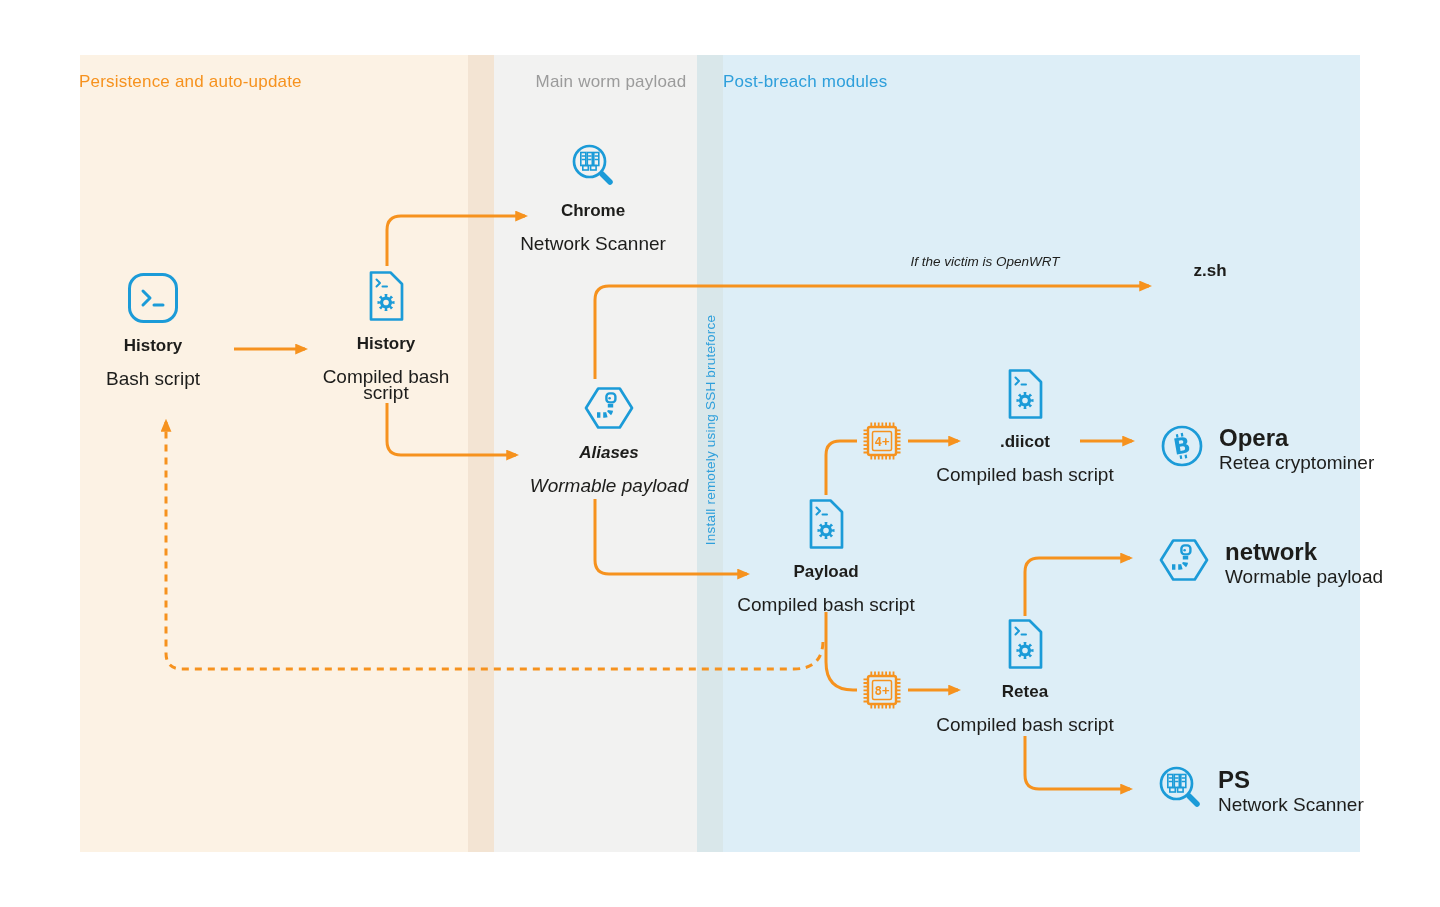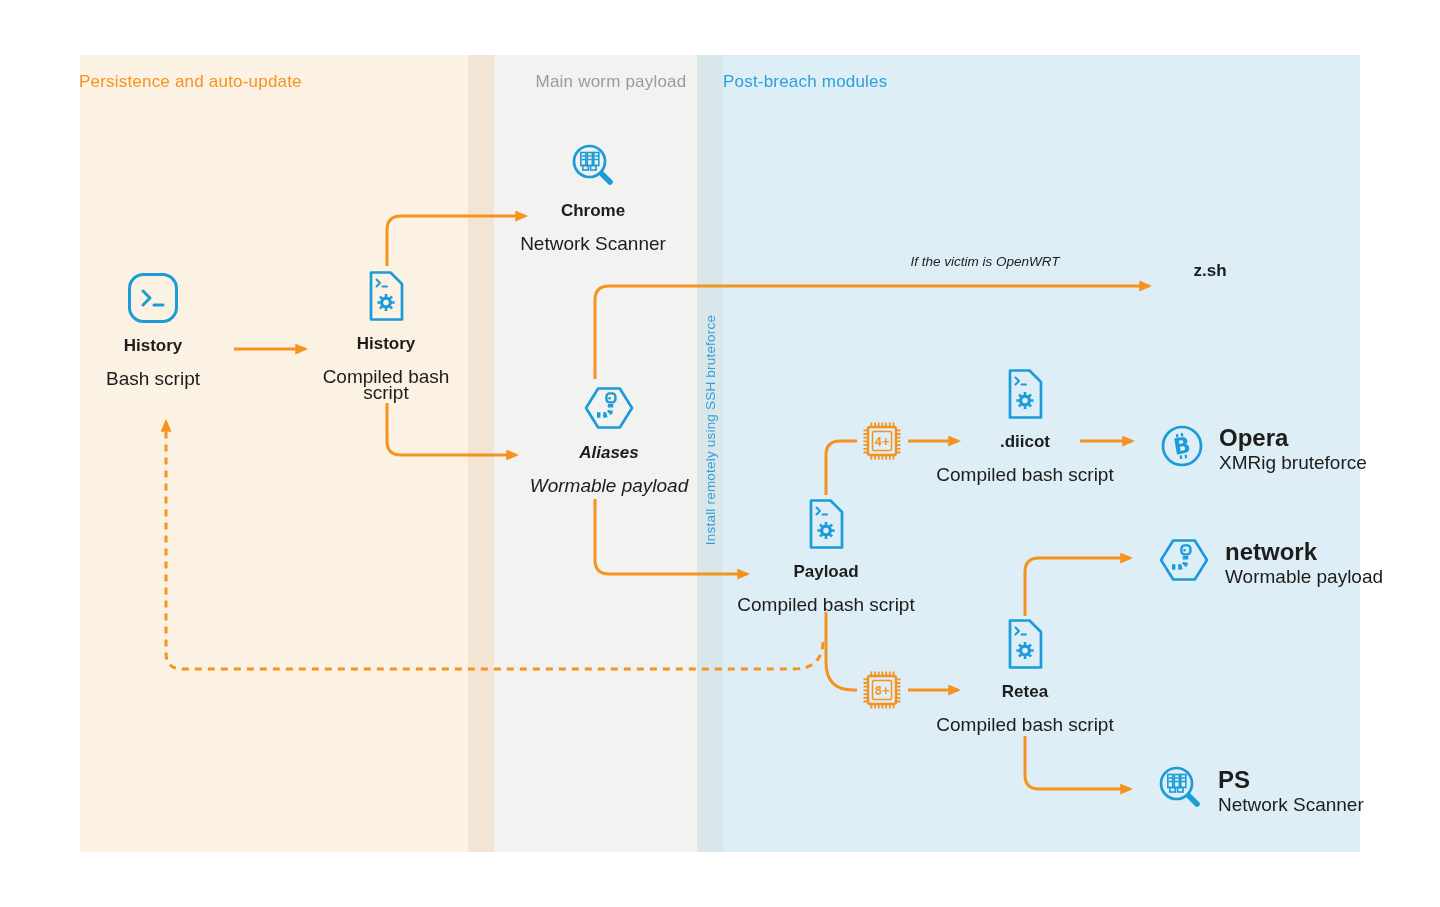--- a/index.html
+++ b/index.html
@@ -153,21 +153,21 @@
       <div class="node node-side" style="left: 1159px; top: 421px;">
         <span class="icon"><svg width="46" height="46" viewBox="0 0 46 46">
    <circle cx="23" cy="23" r="19" fill="none" stroke="#1b9bd8" stroke-width="2.7"></circle>
    <g transform="rotate(-10 23 23)" stroke="#1b9bd8" stroke-width="2.2">
      <path d="M20 10.5 V14 M25 10.2 V13.7 M20 32 V35.5 M25 32.3 V35.8"></path>
      <text x="23" y="30.5" text-anchor="middle" stroke="none" fill="#1b9bd8" font-family="'DejaVu Sans','Liberation Sans',sans-serif" font-size="22" font-weight="700">B</text>
    </g>
           </svg></span>
         <div>
           <div class="label">Opera</div>
-          <div class="sub">XMRig bruteforce</div>
+          <div class="sub">Retea cryptominer</div>
         </div>
       </div>
       <div class="node node-v" style="left: 859px; top: 667px;">
         <span class="icon"><svg width="46" height="46" viewBox="0 0 46 46">
    <path d="M12.3 4.5 V9 M12.3 37 V41.5 M4.5 12.3 H9 M37 12.3 H41.5 M16.0 4.5 V9 M16.0 37 V41.5 M4.5 16.0 H9 M37 16.0 H41.5 M19.7 4.5 V9 M19.7 37 V41.5 M4.5 19.7 H9 M37 19.7 H41.5 M23.4 4.5 V9 M23.4 37 V41.5 M4.5 23.4 H9 M37 23.4 H41.5 M27.1 4.5 V9 M27.1 37 V41.5 M4.5 27.1 H9 M37 27.1 H41.5 M30.8 4.5 V9 M30.8 37 V41.5 M4.5 30.8 H9 M37 30.8 H41.5 M34.5 4.5 V9 M34.5 37 V41.5 M4.5 34.5 H9 M37 34.5 H41.5 " fill="none" stroke="#f6921e" stroke-width="1.8"></path>
    <rect x="9" y="9" width="28" height="28" rx="2" fill="none" stroke="#f6921e" stroke-width="2.4"></rect>
    <rect x="13.5" y="13.5" width="19" height="19" rx="1.5" fill="none" stroke="#f6921e" stroke-width="1.5"></rect>
    <text x="23" y="27.5" text-anchor="middle" fill="#f6921e" font-family="'DejaVu Sans Mono','Liberation Mono',monospace" font-size="12.5" font-weight="700">8+</text>
           </svg></span>
       </div>

